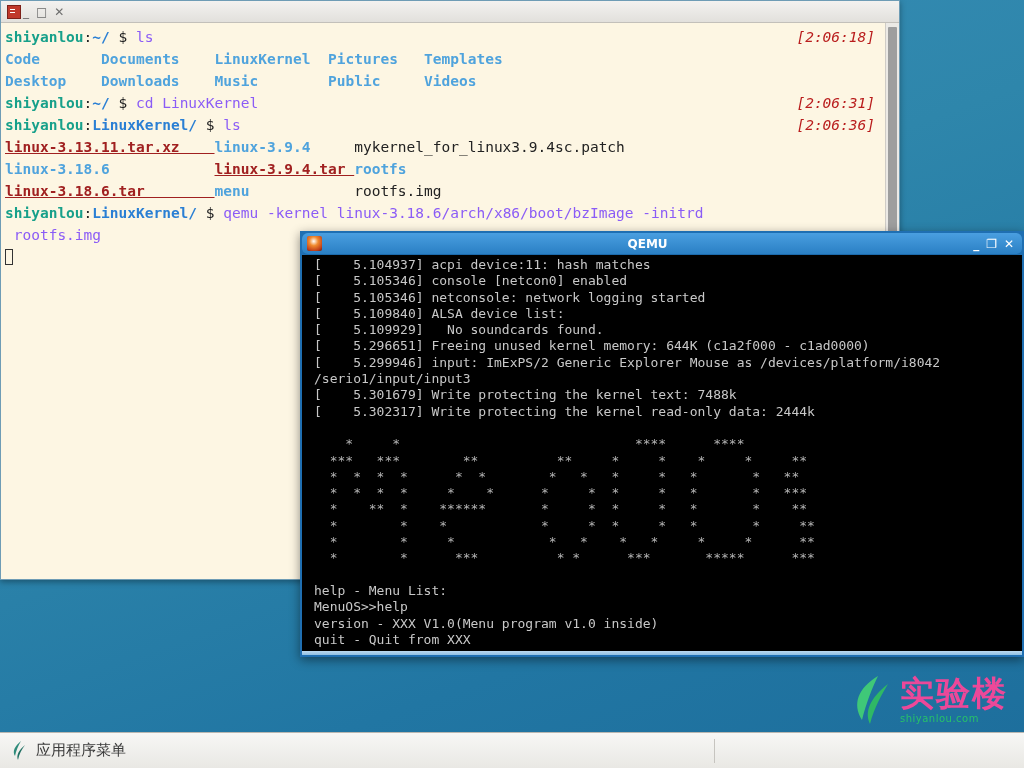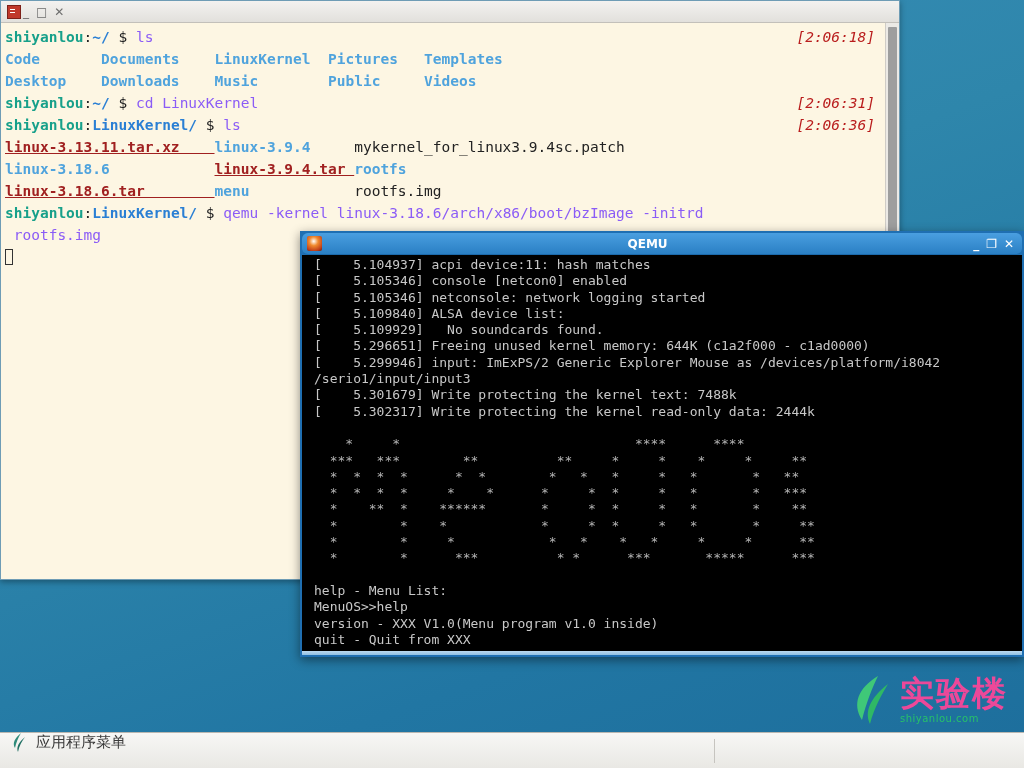--- a/index.html
+++ b/index.html
@@ -174,21 +174,21 @@
   #taskbar {
     position: absolute;
     left: 0; right: 0; bottom: 0;
     height: 36px;
     background: linear-gradient(#f7f7f5, #e9e8e4);
     border-top: 1px solid #b9b7b1;
     display: flex;
     align-items: center;
   }
   #taskbar-appmenu {
-    display: flex; align-items: flex-start; gap: 9px;
+    display: flex; align-items: center; gap: 9px;
     padding: 0 12px;
     height: 100%;
     cursor: pointer;
   }
   #taskbar-appmenu .tb-logo { width: 15px; height: 19px; position: relative; }
   #taskbar-appmenu .label {
     font-size: 15px; color: #3a3a3a;
     font-family: "DejaVu Sans", sans-serif;
   }
   #taskbar-sep {

